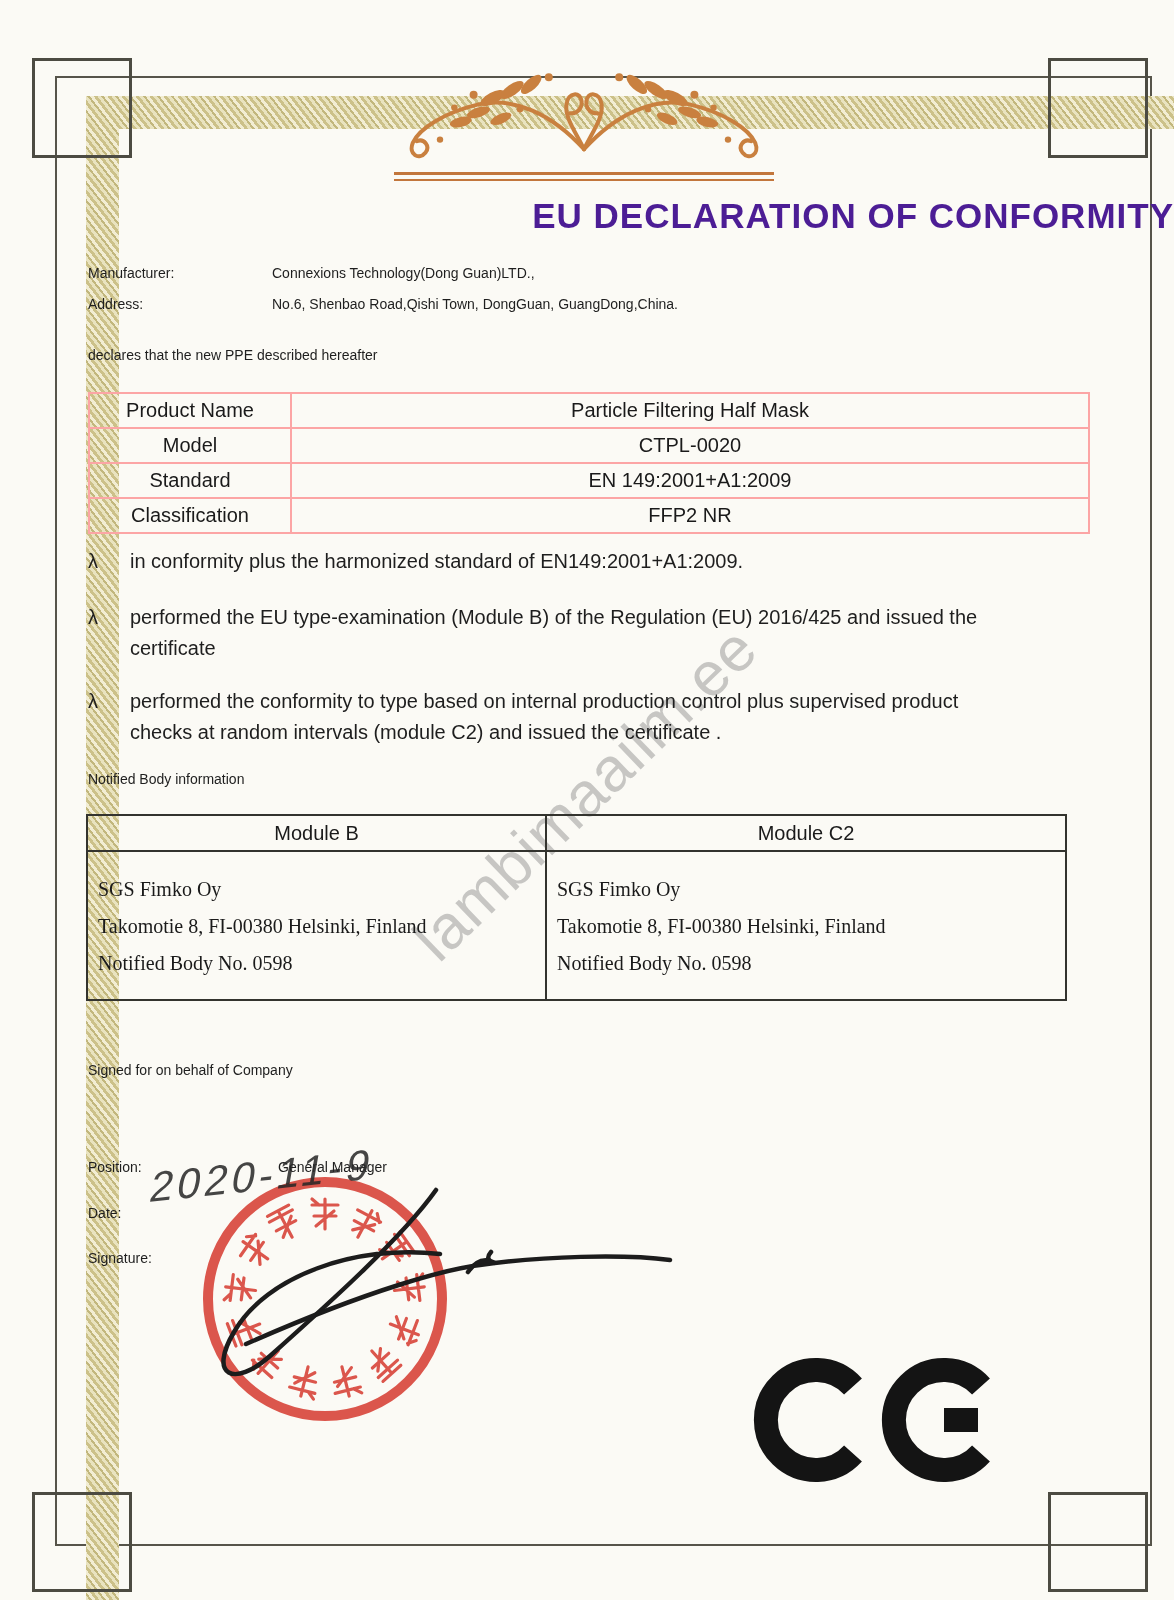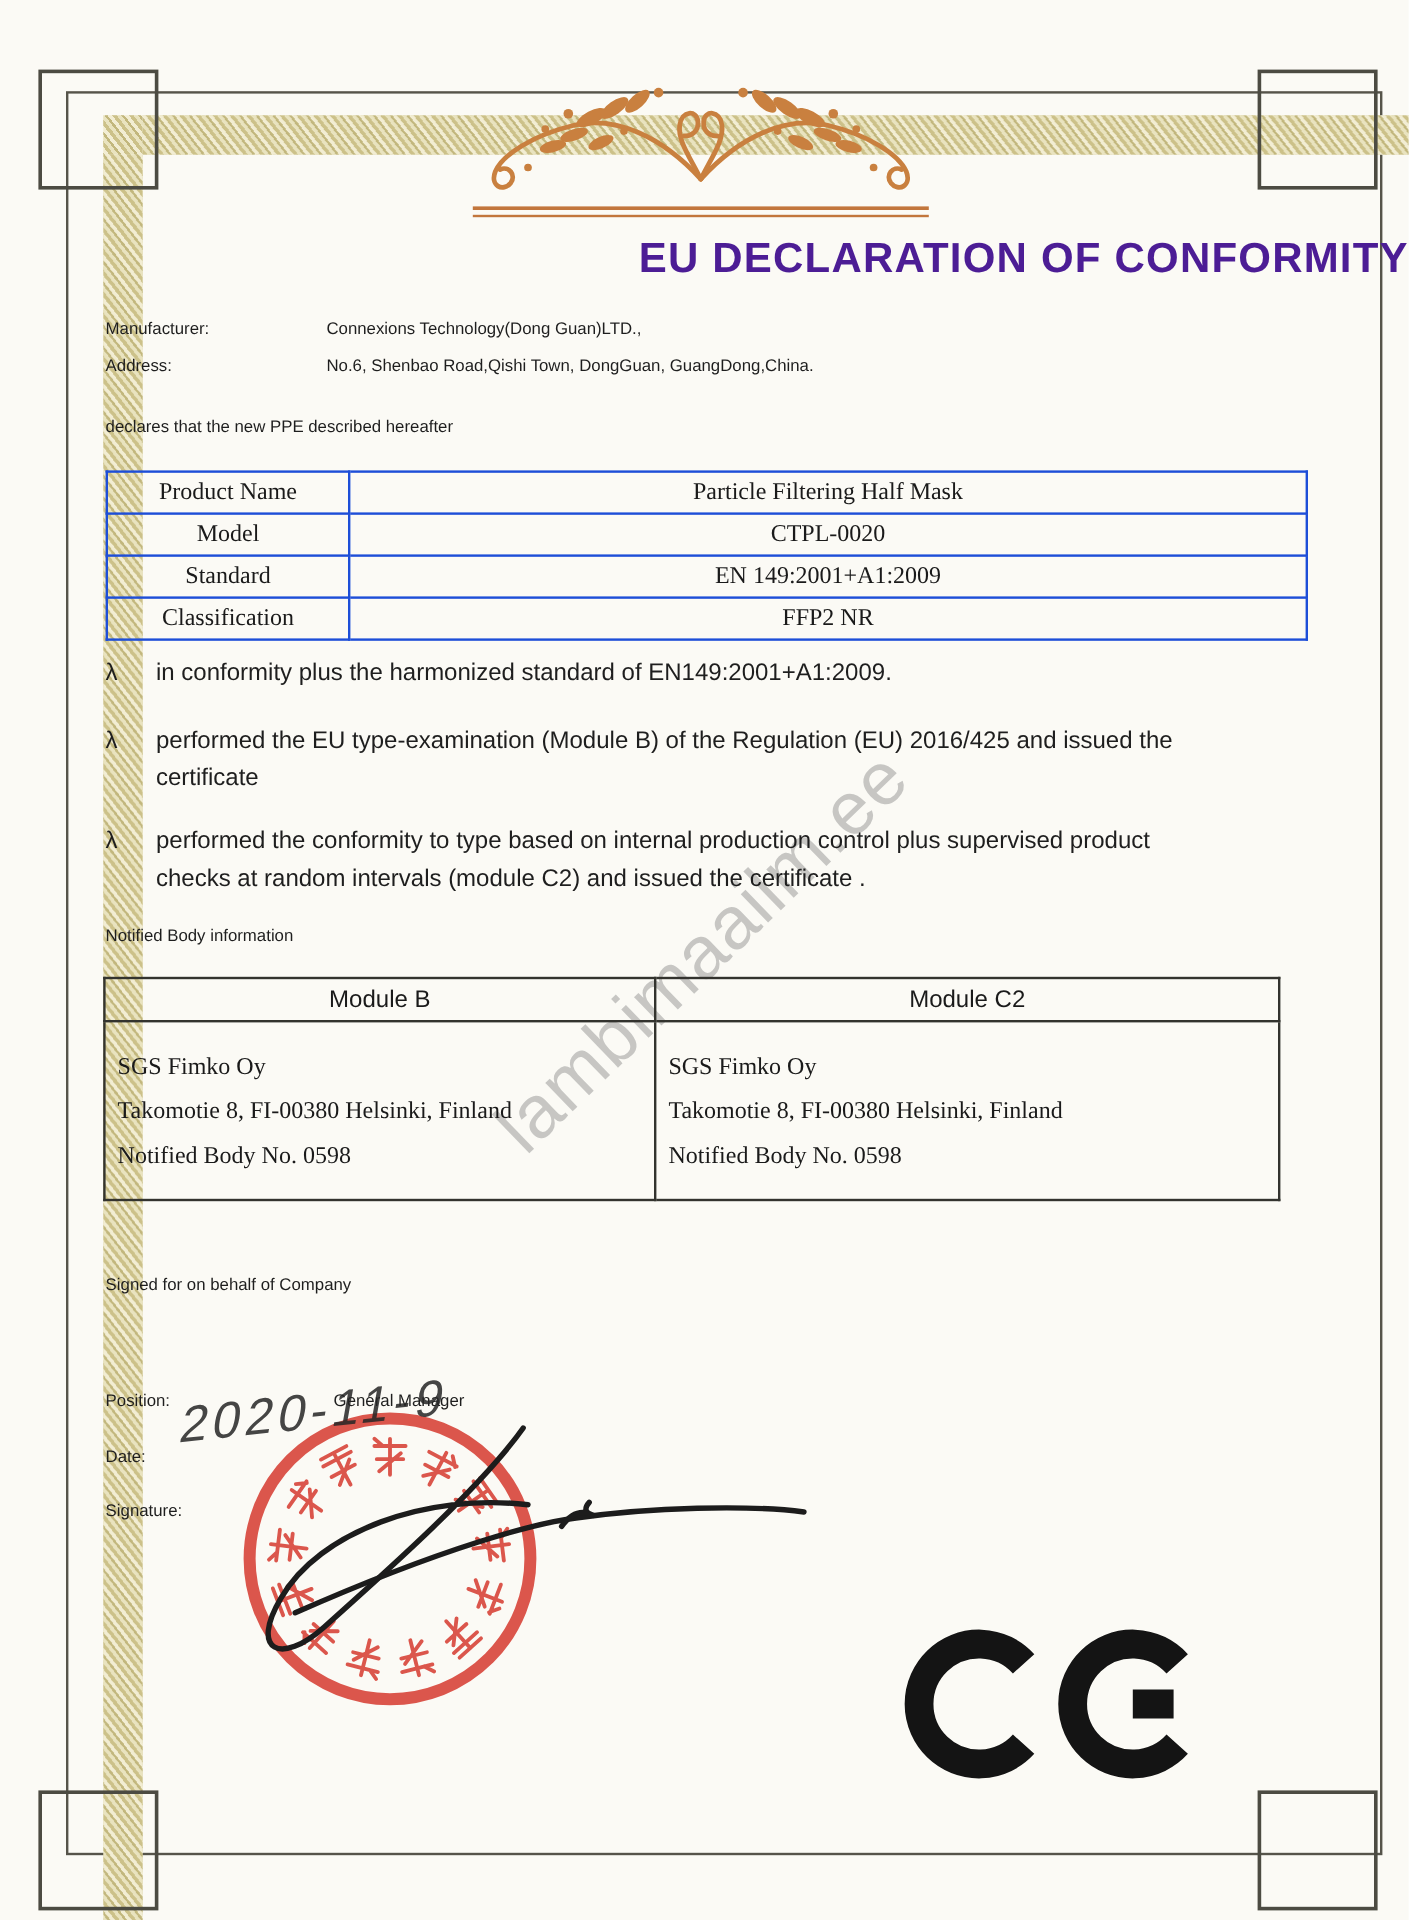--- a/index.html
+++ b/index.html
@@ -23,21 +23,21 @@
   .rule2{position:absolute;left:394px;top:179px;width:380px;border-top:2px solid #c2763c;z-index:2;}
   
   .content{position:absolute;inset:0;z-index:3;}
   .title{position:absolute;left:0;right:0;top:196px;text-align:right;
          font-size:35px;font-weight:bold;letter-spacing:1px;color:#4c1d95;margin-left:31px;}
   .row{position:absolute;left:88px;font-size:14px;line-height:31px;}
   .lbl{display:inline-block;width:184px;}
   .lbl-wide{display:inline-block;width:190px;}
   table{border-collapse:collapse;font-size:20px;color:#1a1a1a;}
   .t1{position:absolute;left:88px;top:392px;}
-  .t1 td{border:2px solid #1d4ed8;height:33px;text-align:center;padding:0 6px;font-family:Liberation Serif, serif;}
+  .t1 td{border:2px solid #fca5a5;height:33px;text-align:center;padding:0 6px;}
   .t1 .c1{width:188px;} .t1 .c2{width:784px;}
   .t2{position:absolute;left:86px;top:814px;}
   .t2 td,.t2 th{border:2px solid #33332e;padding:0 10px;font-weight:normal;}
   .t2 th{height:34px;}
   .t2 .c1{width:437px;} .t2 .c2{width:498px;}
   .t2 td{height:128px;vertical-align:top;padding-top:19px;font-family:Liberation Serif, serif;}
   .t2 td div{line-height:37px;}
   .bullet{position:absolute;left:88px;font-size:20px;line-height:31px;}
   .bullet .mark{position:absolute;left:0;top:0;}
   .bullet .btxt{margin-left:42px;}

